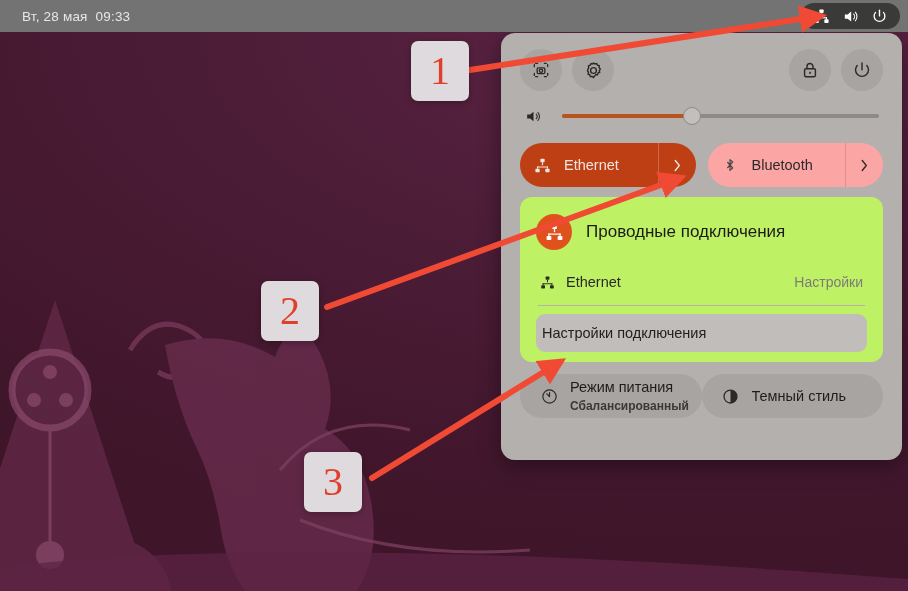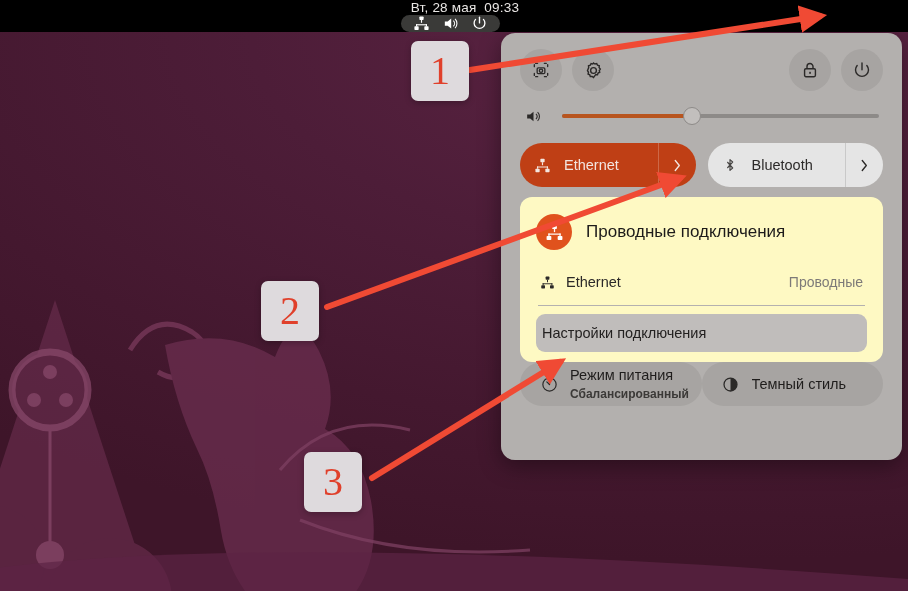--- a/index.html
+++ b/index.html
@@ -20,24 +20,23 @@
     position: absolute; inset: 0;
     background:
       radial-gradient(120% 90% at 78% 5%, #5d2444 0%, #4d1d38 42%, #44182f 75%, #3e1529 100%);
   }
   #wallpaper svg { position: absolute; inset: 0; width: 100%; height: 100%; display: block; }
 
   
   #topbar {
     position: absolute; left: 0; top: 0;
     width: 908px; height: 32px;
-    background: #000000;
+    background: #737373;
     display: flex; align-items: center;
     z-index: 30;
-    flex-direction: column;
   }
   #topbar .clock {
     color: #e9e6e4;
     font-size: 13.5px;
     margin-left: 22px;
     letter-spacing: .2px;
     white-space: pre;
   }
   #topbar .spacer { flex: 1; }
   #status-area {
@@ -111,44 +110,44 @@
   .toggle-row { display: flex; gap: 12px; margin-bottom: 10px; }
   .toggle {
     flex: 1;
     height: 44px;
     border-radius: 22px;
     display: flex; align-items: center;
     position: relative;
     overflow: hidden;
   }
   .toggle.on  { background: #bf3f15; }
-  .toggle.off { background: #e5e5e5; }
+  .toggle.off { background: #fca5a5; }
   .toggle .tg-icon { width: 44px; display:flex; align-items:center; justify-content:center; flex:none; }
   .toggle .tg-label {
     font-size: 14.5px;
     flex: 1;
     white-space: nowrap;
     overflow: hidden;
   }
   .toggle.on  .tg-label { color: #f3e5df; }
   .toggle.off .tg-label { color: #2c2a29; }
   .toggle .tg-arrow {
     width: 38px; height: 100%;
     display: flex; align-items: center; justify-content: center;
     flex: none;
   }
   .toggle.on  .tg-arrow { border-left: 1px solid rgba(255,255,255,.22); }
   .toggle.off .tg-arrow { border-left: 1px solid rgba(0,0,0,.12); }
 
   
   .submenu {
-    background: #fef9c3;
+    background: #bef264;
     border-radius: 12px;
     padding: 14px 16px 10px 16px;
-    margin-bottom: 0;
+    margin-bottom: 12px;
   }
   .submenu-head { display: flex; align-items: center; height: 42px; }
   .submenu-head .badge {
     width: 36px; height: 36px; border-radius: 50%;
     background: #e0521d;
     display: flex; align-items: center; justify-content: center;
     flex: none;
   }
   .submenu-head .title {
     margin-left: 14px;
@@ -391,21 +390,21 @@
             <rect x="2" y="16.5" width="6" height="5" rx="1"></rect>
             <rect x="16" y="16.5" width="6" height="5" rx="1"></rect>
             <path d="M11.2 7.5h1.6v4h-1.6z"></path>
             <path d="M4.2 13.3h15.6v1.5H4.2z"></path>
             <path d="M4.2 13.3h1.6v3.2H4.2z"></path>
             <path d="M18.2 13.3h1.6v3.2h-1.6z"></path>
           </svg>
         </span>
         <span class="c-name">Ethernet</span>
         <span class="c-grow"></span>
-        <span class="c-action">Проводные</span>
+        <span class="c-action">Настройки</span>
       </div>
 
       <hr>
 
       <div class="settings-row">Настройки подключения</div>
     </div>
 
     <div class="bottom-row">
       <div class="bottom-btn">
         <span class="bb-icon">

